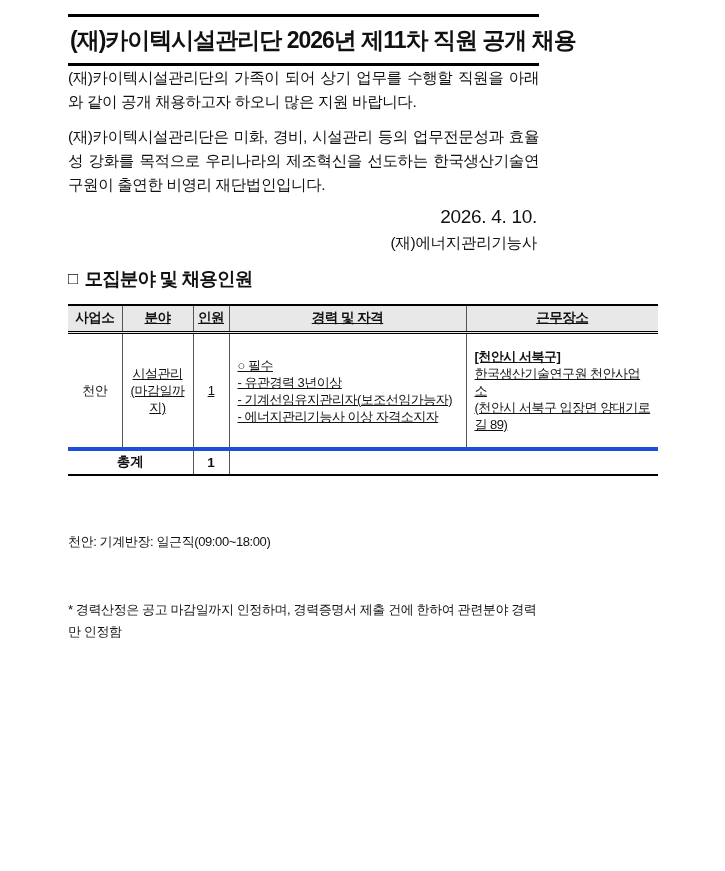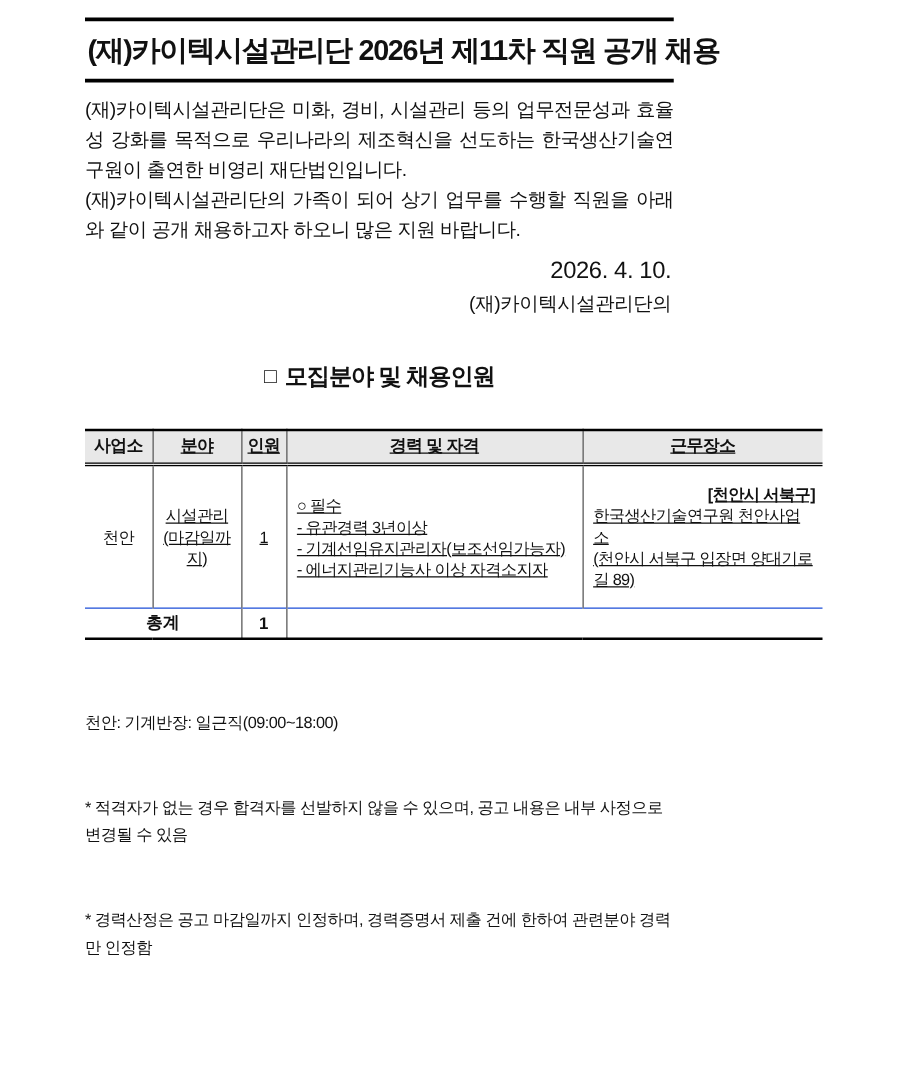--- a/index.html
+++ b/index.html
@@ -21,53 +21,53 @@
     font-weight: bold;
     letter-spacing: -1px;
     white-space: nowrap;
   }
 
   .intro { margin-top: 11px; font-size: 15.5px; line-height: 24px; text-align: justify; letter-spacing: -0.4px; word-break: break-all; }
   .right-line { text-align: right; letter-spacing: -0.3px; }
   .date-line { margin-top: 9px; font-size: 19px; padding-right: 2px; }
   .signer-line { margin-top: 5px; font-size: 15.5px; padding-right: 2px; }
 
-  .section-heading { margin-top: 34px; font-size: 18.5px; font-weight: bold; letter-spacing: -0.8px; text-align: center; }
+  .section-heading { margin-top: 12px; font-size: 18.5px; font-weight: bold; letter-spacing: -0.8px; }
   .section-heading .marker { font-weight: normal; margin-right: 7px; font-size: 17px; position: relative; top: -1px; }
 
   table { width: 100%; border-collapse: collapse; table-layout: fixed; }
-  .t1 { margin-top: 30px; border-top: 2.5px solid #000; border-bottom: 2.5px solid #000; font-size: 13px; }
+  .t1 { margin-top: 13px; border-top: 2.5px solid #000; border-bottom: 2.5px solid #000; font-size: 13px; }
   .t1 th, .t2 th {
     background: #e8e8e8;
     font-weight: bold;
     font-size: 13.5px;
     letter-spacing: -0.5px;
   }
   .t1 th { padding: 3px 0 4px; border-bottom: 3px double #000; }
   .t1 th + th, .t1 .body-row td + td { border-left: 1px solid #555; text-decoration: underline; }
   .t1 .body-row td { padding: 14px 0; text-align: center; line-height: 17px; letter-spacing: -0.5px; vertical-align: middle; }
   .t1 .body-row td.cell-left { text-align: left; padding: 14px 6px 14px 8px; }
-  .t1 .total-row td { border-top: 1px solid #1d4ed8; padding: 2px 0 3px; text-align: center; font-weight: bold; font-size: 13.5px; }
+  .t1 .total-row td { border-top: 4px solid #1d4ed8; padding: 2px 0 3px; text-align: center; font-weight: bold; font-size: 13.5px; }
   .t1 .total-row td.count-cell { border-left: 1px solid #555; border-right: 1px solid #555; }
-  .bold-line { font-weight: bold; text-align: right; }
+  .bold-line { font-weight: bold; }
 
   .notes { margin-top: 10px; font-size: 13px; line-height: 22.5px; letter-spacing: -0.4px; white-space: pre-wrap; }
 </style>
 </head>
 <body>
 
 <div class="page">
 
   <div class="title-box">(재)카이텍시설관리단 2026년 제11차 직원 공개 채용</div>
 
+  <p class="intro" style="margin-top:0;">(재)카이텍시설관리단의 가족이 되어 상기 업무를 수행할 직원을 아래와 같이 공개 채용하고자 하오니 많은 지원 바랍니다.</p>
   <p class="intro">(재)카이텍시설관리단은 미화, 경비, 시설관리 등의 업무전문성과 효율성 강화를 목적으로 우리나라의 제조혁신을 선도하는 한국생산기술연구원이 출연한 비영리 재단법인입니다.</p>
-  <p class="intro" style="margin-top:0;">(재)카이텍시설관리단의 가족이 되어 상기 업무를 수행할 직원을 아래와 같이 공개 채용하고자 하오니 많은 지원 바랍니다.</p>
 
   <div class="right-line date-line">2026. 4. 10.</div>
-  <div class="right-line signer-line">(재)카이텍시설관리단의</div>
+  <div class="right-line signer-line">(재)에너지관리기능사</div>
 
   <div class="section-heading">
     <span class="marker">□</span><span>모집분야 및 채용인원</span>
   </div>
 
   <table class="t1">
     <colgroup>
       <col style="width:54px">
         <col style="width:71px">
         <col style="width:36px">
@@ -107,17 +107,16 @@
       <tr class="total-row">
         <td colspan="2">총계</td>
         <td class="count-cell">1</td>
         <td colspan="2"></td>
       </tr>
     </tbody>
   </table>
 
   <div class="notes">
     <div>천안: 기계반장: 일근직(09:00~18:00)</div>
-    <div>* 적격자가 없는 경우 합격자를 선발하지 않을 수 있으며, 공고 내용은 내부 사정으로 변경될 수 있음</div>
     <div>* 경력산정은 공고 마감일까지 인정하며, 경력증명서 제출 건에 한하여 관련분야 경력만 인정함</div>
   </div>
 
 </div>
 
 </body></html>

